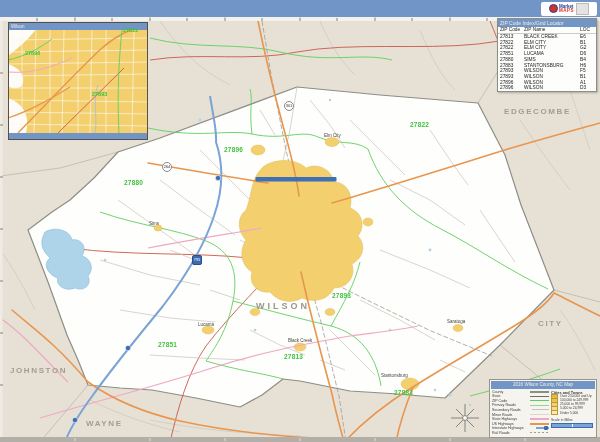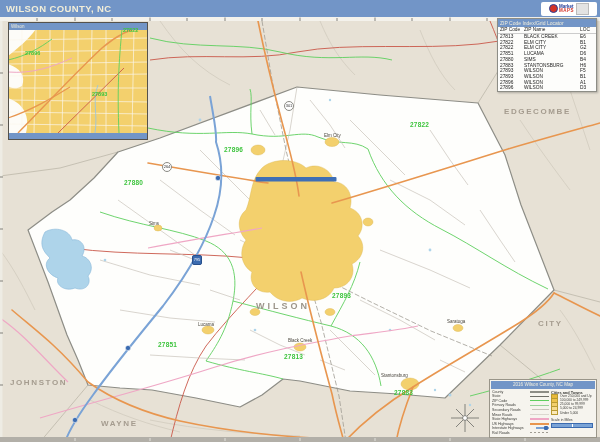--- a/index.html
+++ b/index.html
@@ -292,22 +292,22 @@
       <line x1="0" y1="281" x2="3" y2="281"></line>
           <line x1="0" y1="333" x2="3" y2="333"></line>
       <line x1="0" y1="385" x2="3" y2="385"></line>
     </g>
   </g>
 </svg>
 </div>
 
 <div class="lbl county-lbl" style="left:504px;top:107px;">EDGECOMBE</div>
 <div class="lbl county-lbl" style="left:538px;top:319px;">CITY</div>
-<div class="lbl county-lbl" style="left:10px;top:378px;">JOHNSTON</div>
-<div class="lbl county-lbl" style="left:86px;top:419px;margin-left:15px;">WAYNE</div>
+<div class="lbl county-lbl" style="left:10px;top:366px;">JOHNSTON</div>
+<div class="lbl county-lbl" style="left:86px;top:419px;">WAYNE</div>
 <div class="lbl cityname-lbl" style="left:256px;top:301px;">WILSON</div>
 
 <div class="lbl zip-lbl" style="left:224px;top:146px;">27896</div>
 <div class="lbl zip-lbl" style="left:124px;top:179px;">27880</div>
 <div class="lbl zip-lbl" style="left:410px;top:121px;">27822</div>
 <div class="lbl zip-lbl" style="left:158px;top:341px;">27851</div>
 <div class="lbl zip-lbl" style="left:332px;top:292px;">27893</div>
 <div class="lbl zip-lbl" style="left:394px;top:389px;">27883</div>
 <div class="lbl zip-lbl" style="left:284px;top:353px;">27813</div>
 
@@ -316,21 +316,20 @@
 <div class="lbl town-lbl" style="left:198px;top:322px;">Lucama</div>
 <div class="lbl town-lbl" style="left:288px;top:338px;">Black Creek</div>
 <div class="lbl town-lbl" style="left:447px;top:319px;">Saratoga</div>
 <div class="lbl town-lbl" style="left:381px;top:373px;">Stantonsburg</div>
 
 <div class="shield" style="left:284px;top:101px;">301</div>
 <div class="shield" style="left:162px;top:162px;">264</div>
 <div class="shield int" style="left:192px;top:255px;">795</div>
 
 <div class="titlebar">
-  <span class="t">WILSON COUNTY, NC</span>
   <div class="logo">
     <span class="ball"></span>
     <span class="wordmark">
       <span class="w1">Market</span>
       <span class="w2">MAPS</span>
     </span>
     <span class="side"></span>
   </div>
 </div>
 

